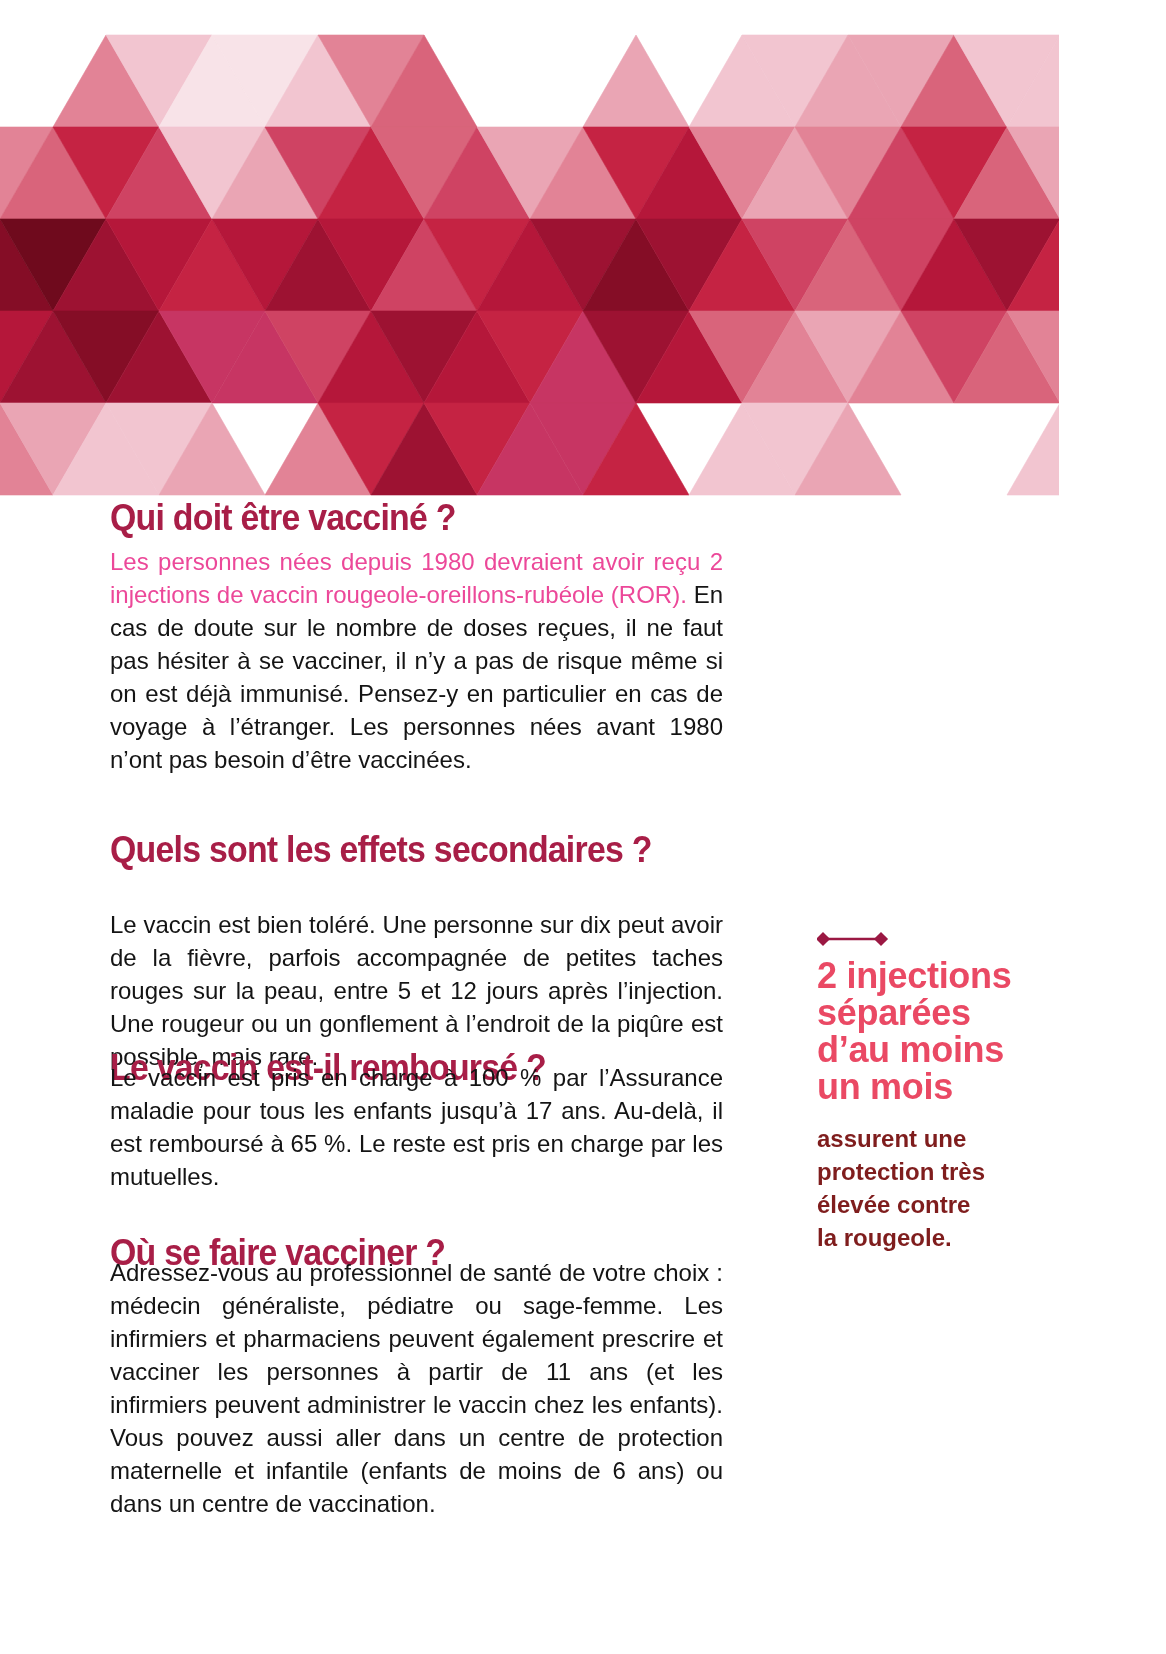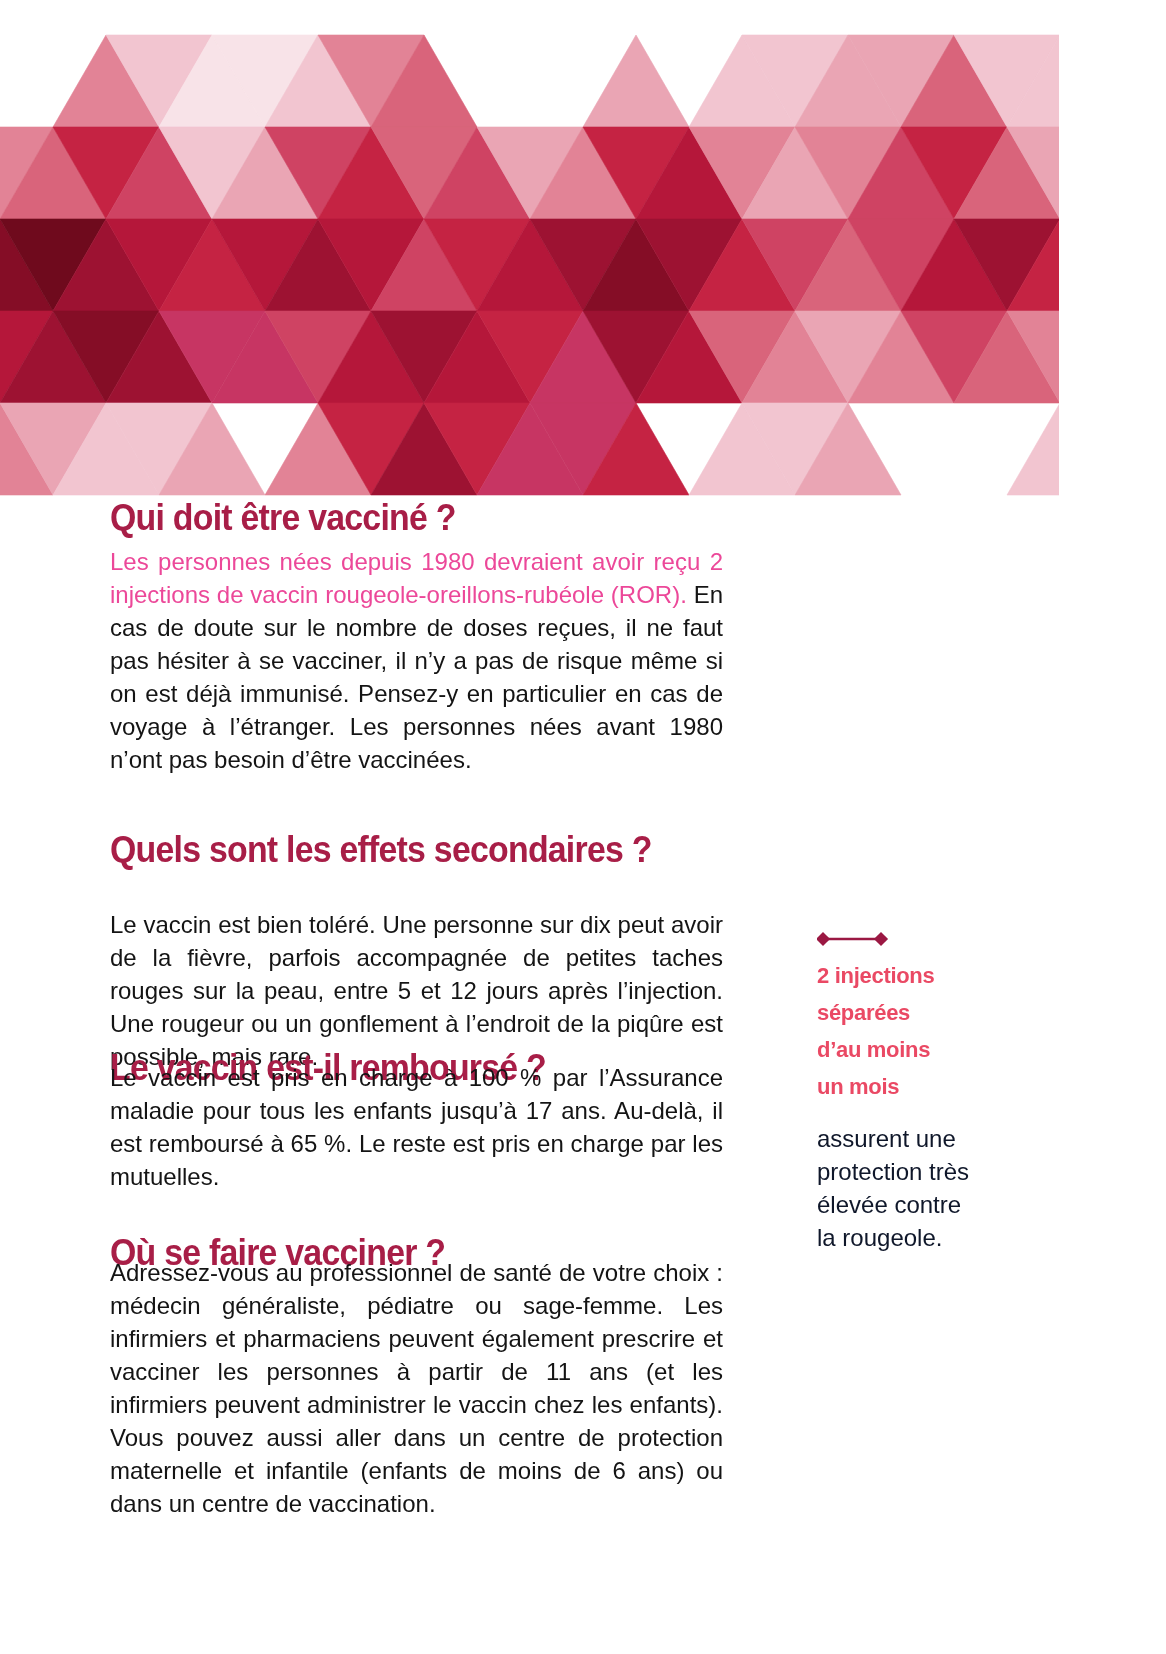--- a/index.html
+++ b/index.html
@@ -31,29 +31,29 @@
   .seg-lead{color:#ec4899;}
   .seg-normal{color:#141414;margin-top:32px;}
   #h1{top:498px;}  #p1{top:545px;}
   #h2{top:830px;}  #p2{top:908px;}
   #h3{top:1048px;} #p3{top:1061px;}
   #h4{top:1233px;} #p4{top:1256px;}
   .callout{position:absolute;left:817px;top:0;width:230px;}
   .callout-ornament{position:absolute;left:0;top:930px;display:block;}
   .callout-title{
     position:absolute;left:0;top:957px;width:230px;
-    font-size:22px;line-height:37px;font-weight:700;
+    font-size:36px;line-height:37px;font-weight:700;
     color:#ea4964;
     white-space:pre-line;
     letter-spacing:-0.3px;
   }
   .callout-body{
     position:absolute;left:0;top:1122px;width:230px;
-    font-size:24px;line-height:33px;font-weight:400;
-    color:#0f172a;
+    font-size:24px;line-height:33px;font-weight:700;
+    color:#7f1d1d;
     white-space:pre-line;
   }
 </style>
 </head>
 <body>
 
 <div class="page">
 
   <svg id="hero" width="1166" height="500" viewBox="0 0 1166 500" aria-hidden="true">
       <polygon points="53,127 159,127 106,35" fill="#e28396" stroke="#e28396" stroke-width="0.6"></polygon>

